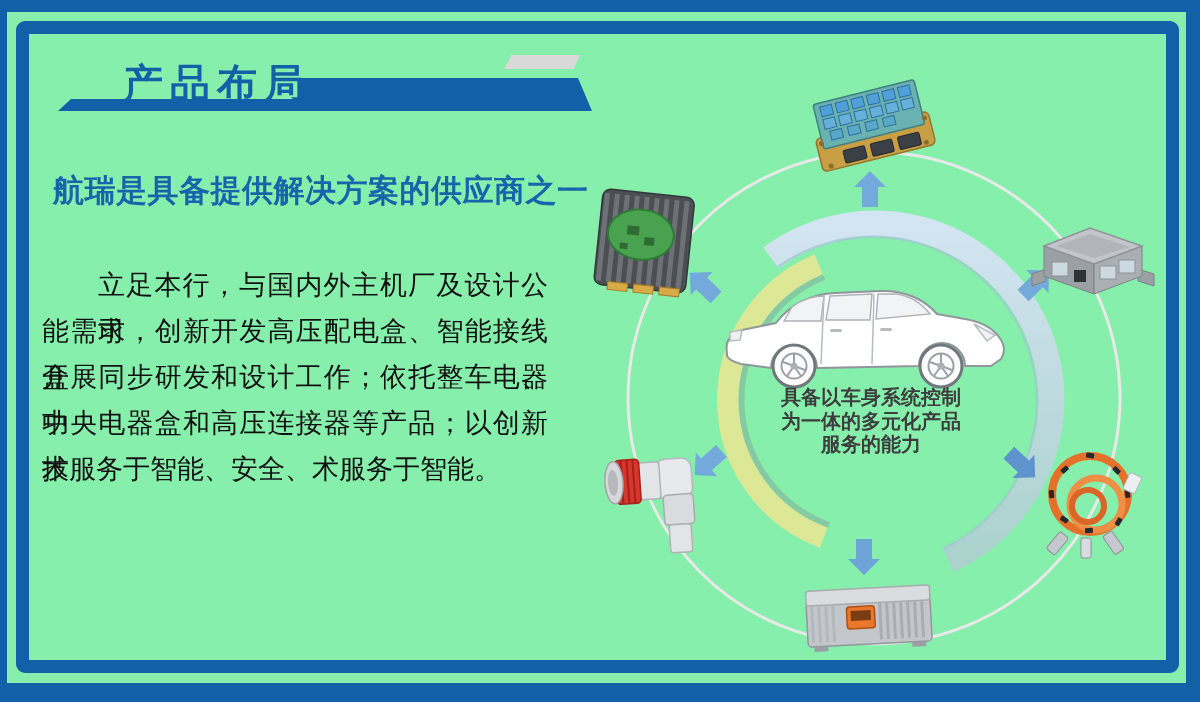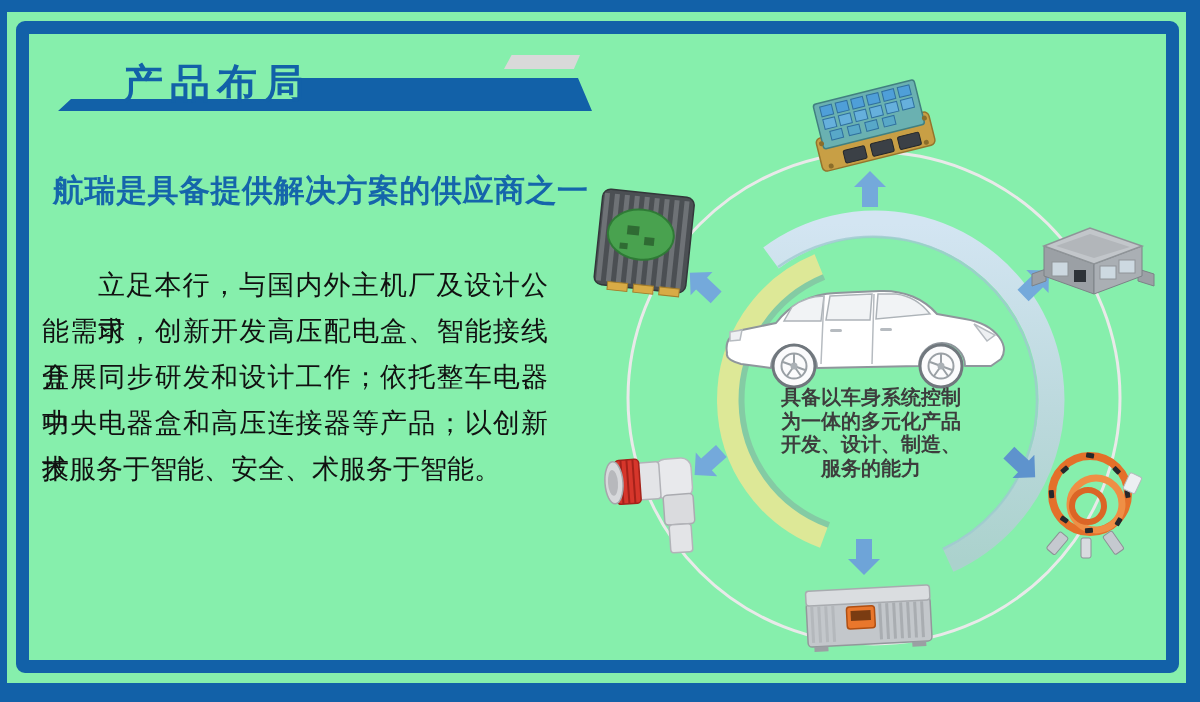--- a/index.html
+++ b/index.html
@@ -250,18 +250,17 @@
         <rect x="-22" y="-14" width="28" height="22" rx="3" fill="#e9772c" stroke="#b04f12" stroke-width="1.5"></rect>
         <rect x="-18" y="-10" width="20" height="10" fill="#7a3c12"></rect>
         <rect x="-56" y="24" width="14" height="5" fill="#9b9fa3"></rect>
         <rect x="42" y="24" width="14" height="5" fill="#9b9fa3"></rect>
       </g>
     </svg>
 
     <div class="center-caption">
       <div>具备以车身系统控制</div>
       <div>为一体的多元化产品</div>
-      <div>开发、设计、制造、</div>
       <div>服务的能力</div>
     </div>
   </div>
 
 </div>
 
 </body></html>

